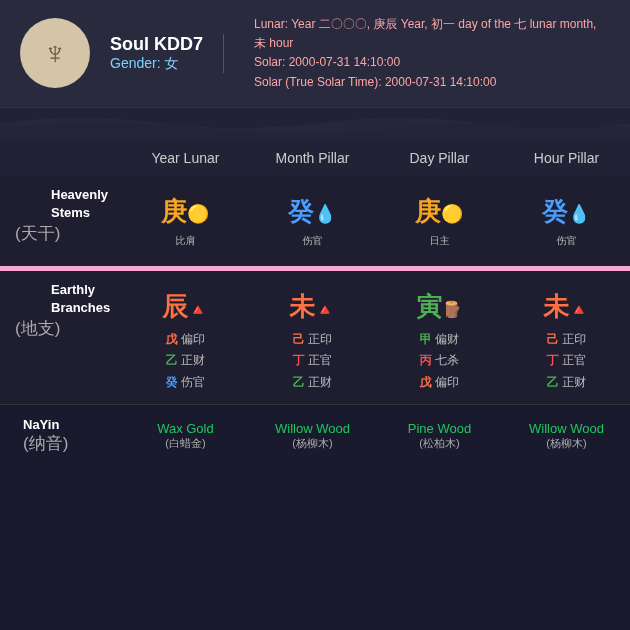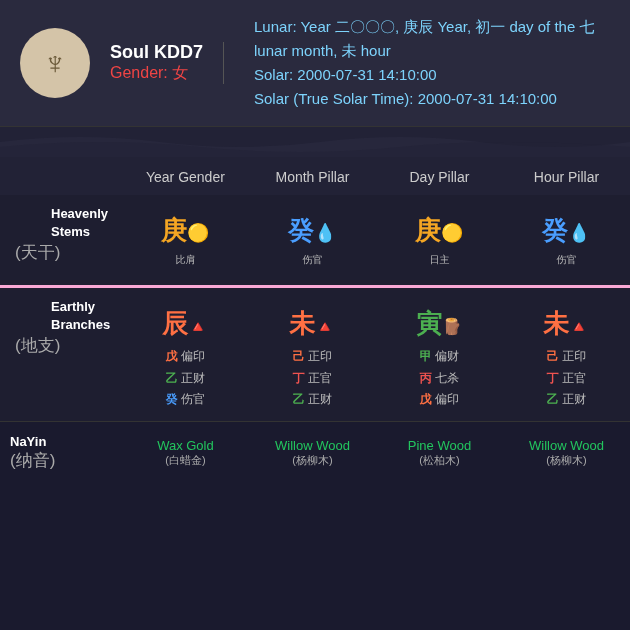--- a/index.html
+++ b/index.html
@@ -40,27 +40,27 @@
       flex-direction: column;
       border-right: 1px solid #555;
       padding-right: 20px;
     }
     .profile-name {
       font-size: 18px;
       font-weight: bold;
       color: #fff;
     }
     .profile-gender {
-      color: #ef4444;
-      font-size: 16px;
+      color: #7dd3fc;
+      font-size: 14px;
     }
     .lunar-info {
       flex: 1;
-      font-size: 15px;
-      color: #7dd3fc;
+      font-size: 12px;
+      color: #fca5a5;
       line-height: 1.6;
       padding-left: 10px;
     }
 
     
     .wave-bar {
       height: 30px;
       background: #222236;
       overflow: hidden;
       position: relative;
@@ -93,21 +93,21 @@
     .section-row td {
       vertical-align: top;
       padding: 10px 5px;
       background: #1e1e30;
     }
     .section-row td:first-child {
       padding-left: 15px;
     }
 
     .section-divider {
-      border-top: 3px solid #f9a8d4;
+      border-top: 5px solid #f9a8d4;
     }
 
     .row-label {
       font-size: 13px;
       font-weight: bold;
       color: #fff;
       line-height: 1.4;
       padding-left: 36px;
     }
     .row-label-sub {
@@ -149,21 +149,21 @@
 
     
     .nayin-row td {
       background: #1a1a2e;
       text-align: center;
       padding: 12px 5px;
       border-top: 1px solid #333;
     }
     .nayin-row td:first-child {
       text-align: left;
-      padding-left: 10px;
+      padding-left: 23px;
     }
     .nayin-label {
       font-size: 13px;
       font-weight: bold;
       color: #fff;
     }
     .nayin-value {
       font-size: 13px;
       color: #22c55e;
     }
@@ -200,21 +200,21 @@
     <path d="M0,15 Q80,5 160,15 Q240,25 320,15 Q400,5 480,15 Q560,25 630,15 L630,30 L0,30 Z" fill="#2a2a3e" opacity="0.7"></path>
     <path d="M0,20 Q100,10 200,20 Q300,30 400,20 Q500,10 630,20 L630,30 L0,30 Z" fill="#222236" opacity="0.5"></path>
   </svg>
 </div>
 
 <table class="main-table">
 
   <tbody>
       <tr class="col-header-row">
     <td></td>
-    <td class="pillar-col">Year Gender</td>
+    <td class="pillar-col">Year Lunar</td>
     <td class="pillar-col">Month Pillar</td>
     <td class="pillar-col">Day Pillar</td>
     <td class="pillar-col">Hour Pillar</td>
   </tr>
 
   <tr class="section-row">
     <td>
       <div class="row-label">Heavenly Stems</div>
       <div class="row-label-sub">(天干)</div>
     </td>

